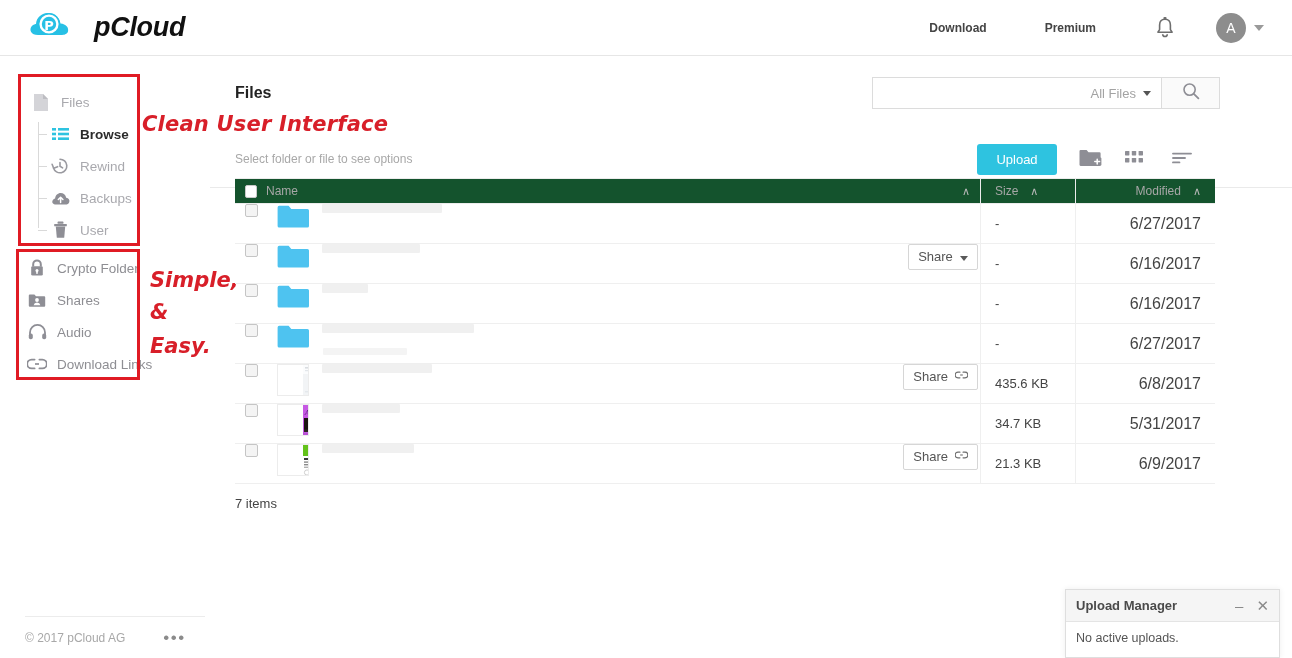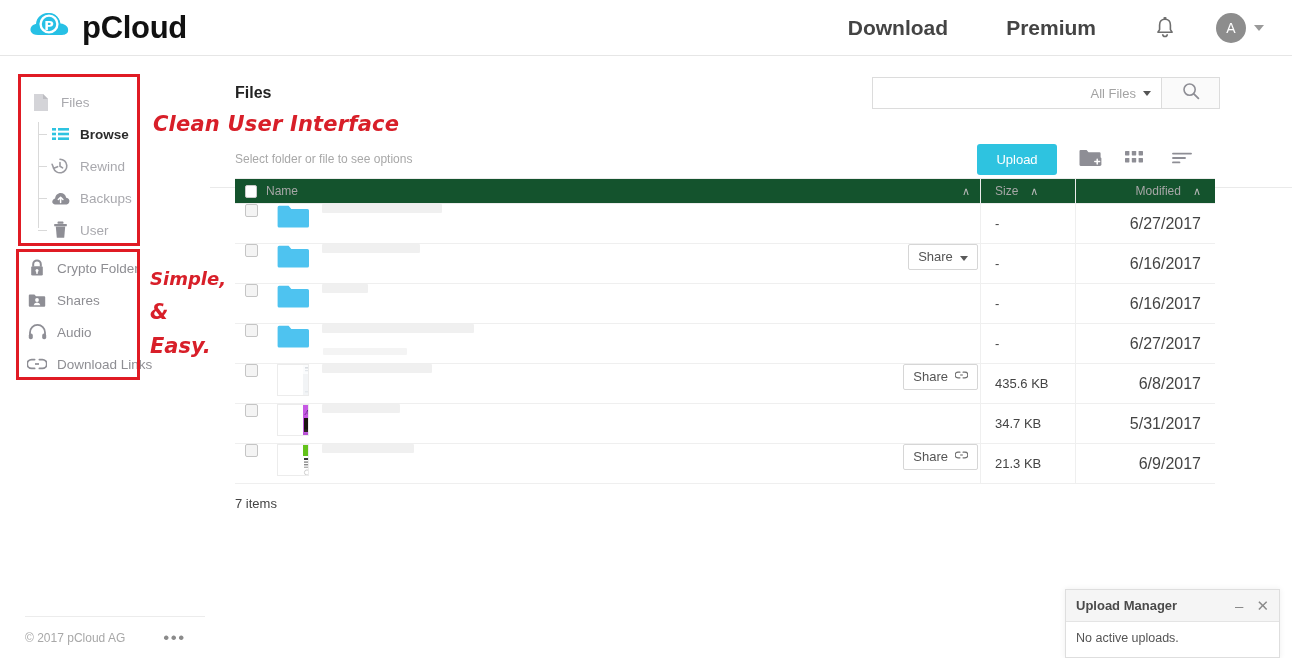--- a/index.html
+++ b/index.html
@@ -11,24 +11,24 @@
   #root { position:relative; width:1292px; height:658px; }
 
   
   .header {
     position:absolute; left:0; top:0; width:1292px; height:56px;
     background:#fff; border-bottom:1px solid #e6e6e6;
     display:flex; align-items:center;
   }
   .brand { display:flex; align-items:center; margin-left:26px; }
   .brand-logo { width:46px; height:46px; position:relative; }
-  .brand-name { font-size:31px; font-weight:bold; color:#111; margin-left:10px; letter-spacing:-0.3px; }
+  .brand-name { font-size:27px; font-weight:bold; color:#111; margin-left:22px; letter-spacing:-0.3px;font-style:italic; }
   .hdr-right { margin-left:auto; display:flex; align-items:center; margin-right:28px; }
   .hdr-link {
-    font-size:21px; font-weight:bold; color:#444;
+    font-size:12px; font-weight:bold; color:#444;
     margin-right:58px; cursor:pointer; white-space:nowrap;
   }
   .bell { width:22px; height:24px; margin-right:40px; cursor:pointer; position:relative; }
   .avatar-wrap { display:flex; align-items:center; cursor:pointer; }
   .avatar {
     width:30px; height:30px; border-radius:50%; background:#8d8d8d;
     color:#fff; font-size:14px; display:flex; align-items:center;
     justify-content:center; font-weight:normal;
   }
   .caret-dn {
@@ -52,22 +52,22 @@
   .nav-icon { width:22px; height:22px; display:flex; align-items:center; justify-content:center; flex:0 0 22px; }
   .nav-label { font-size:13.5px; color:#a9a9ae; margin-left:9px; white-space:nowrap; }
   .nav-label.active { color:#2b2b2b; font-weight:bold; }
   .nav-label.dark { color:#8e8e93; }
 
   
   .annot {
     position:absolute; color:#d81f29; font-weight:bold; font-style:italic;
     font-family:"DejaVu Sans", sans-serif;
   }
-  #annot-clean { left:153px; top:112px; font-size:21px; letter-spacing:0.2px; }
-  #annot-simple { left:150px; top:268px; font-size:18px; }
+  #annot-clean { left:142px; top:112px; font-size:21px; letter-spacing:0.2px; }
+  #annot-simple { left:150px; top:268px; font-size:21px; }
   #annot-amp { left:150px; top:300px; font-size:21px; }
   #annot-easy { left:150px; top:334px; font-size:21px; }
 
   
   .content { position:absolute; left:210px; top:56px; width:1082px; height:602px; }
   .page-title { position:absolute; left:25px; top:28px; font-size:16px; font-weight:bold; color:#222; }
 
   .search-wrap {
     position:absolute; right:72px; top:21px; display:flex; align-items:center;
     border:1px solid #dcdcdc; height:32px; background:#fff;

